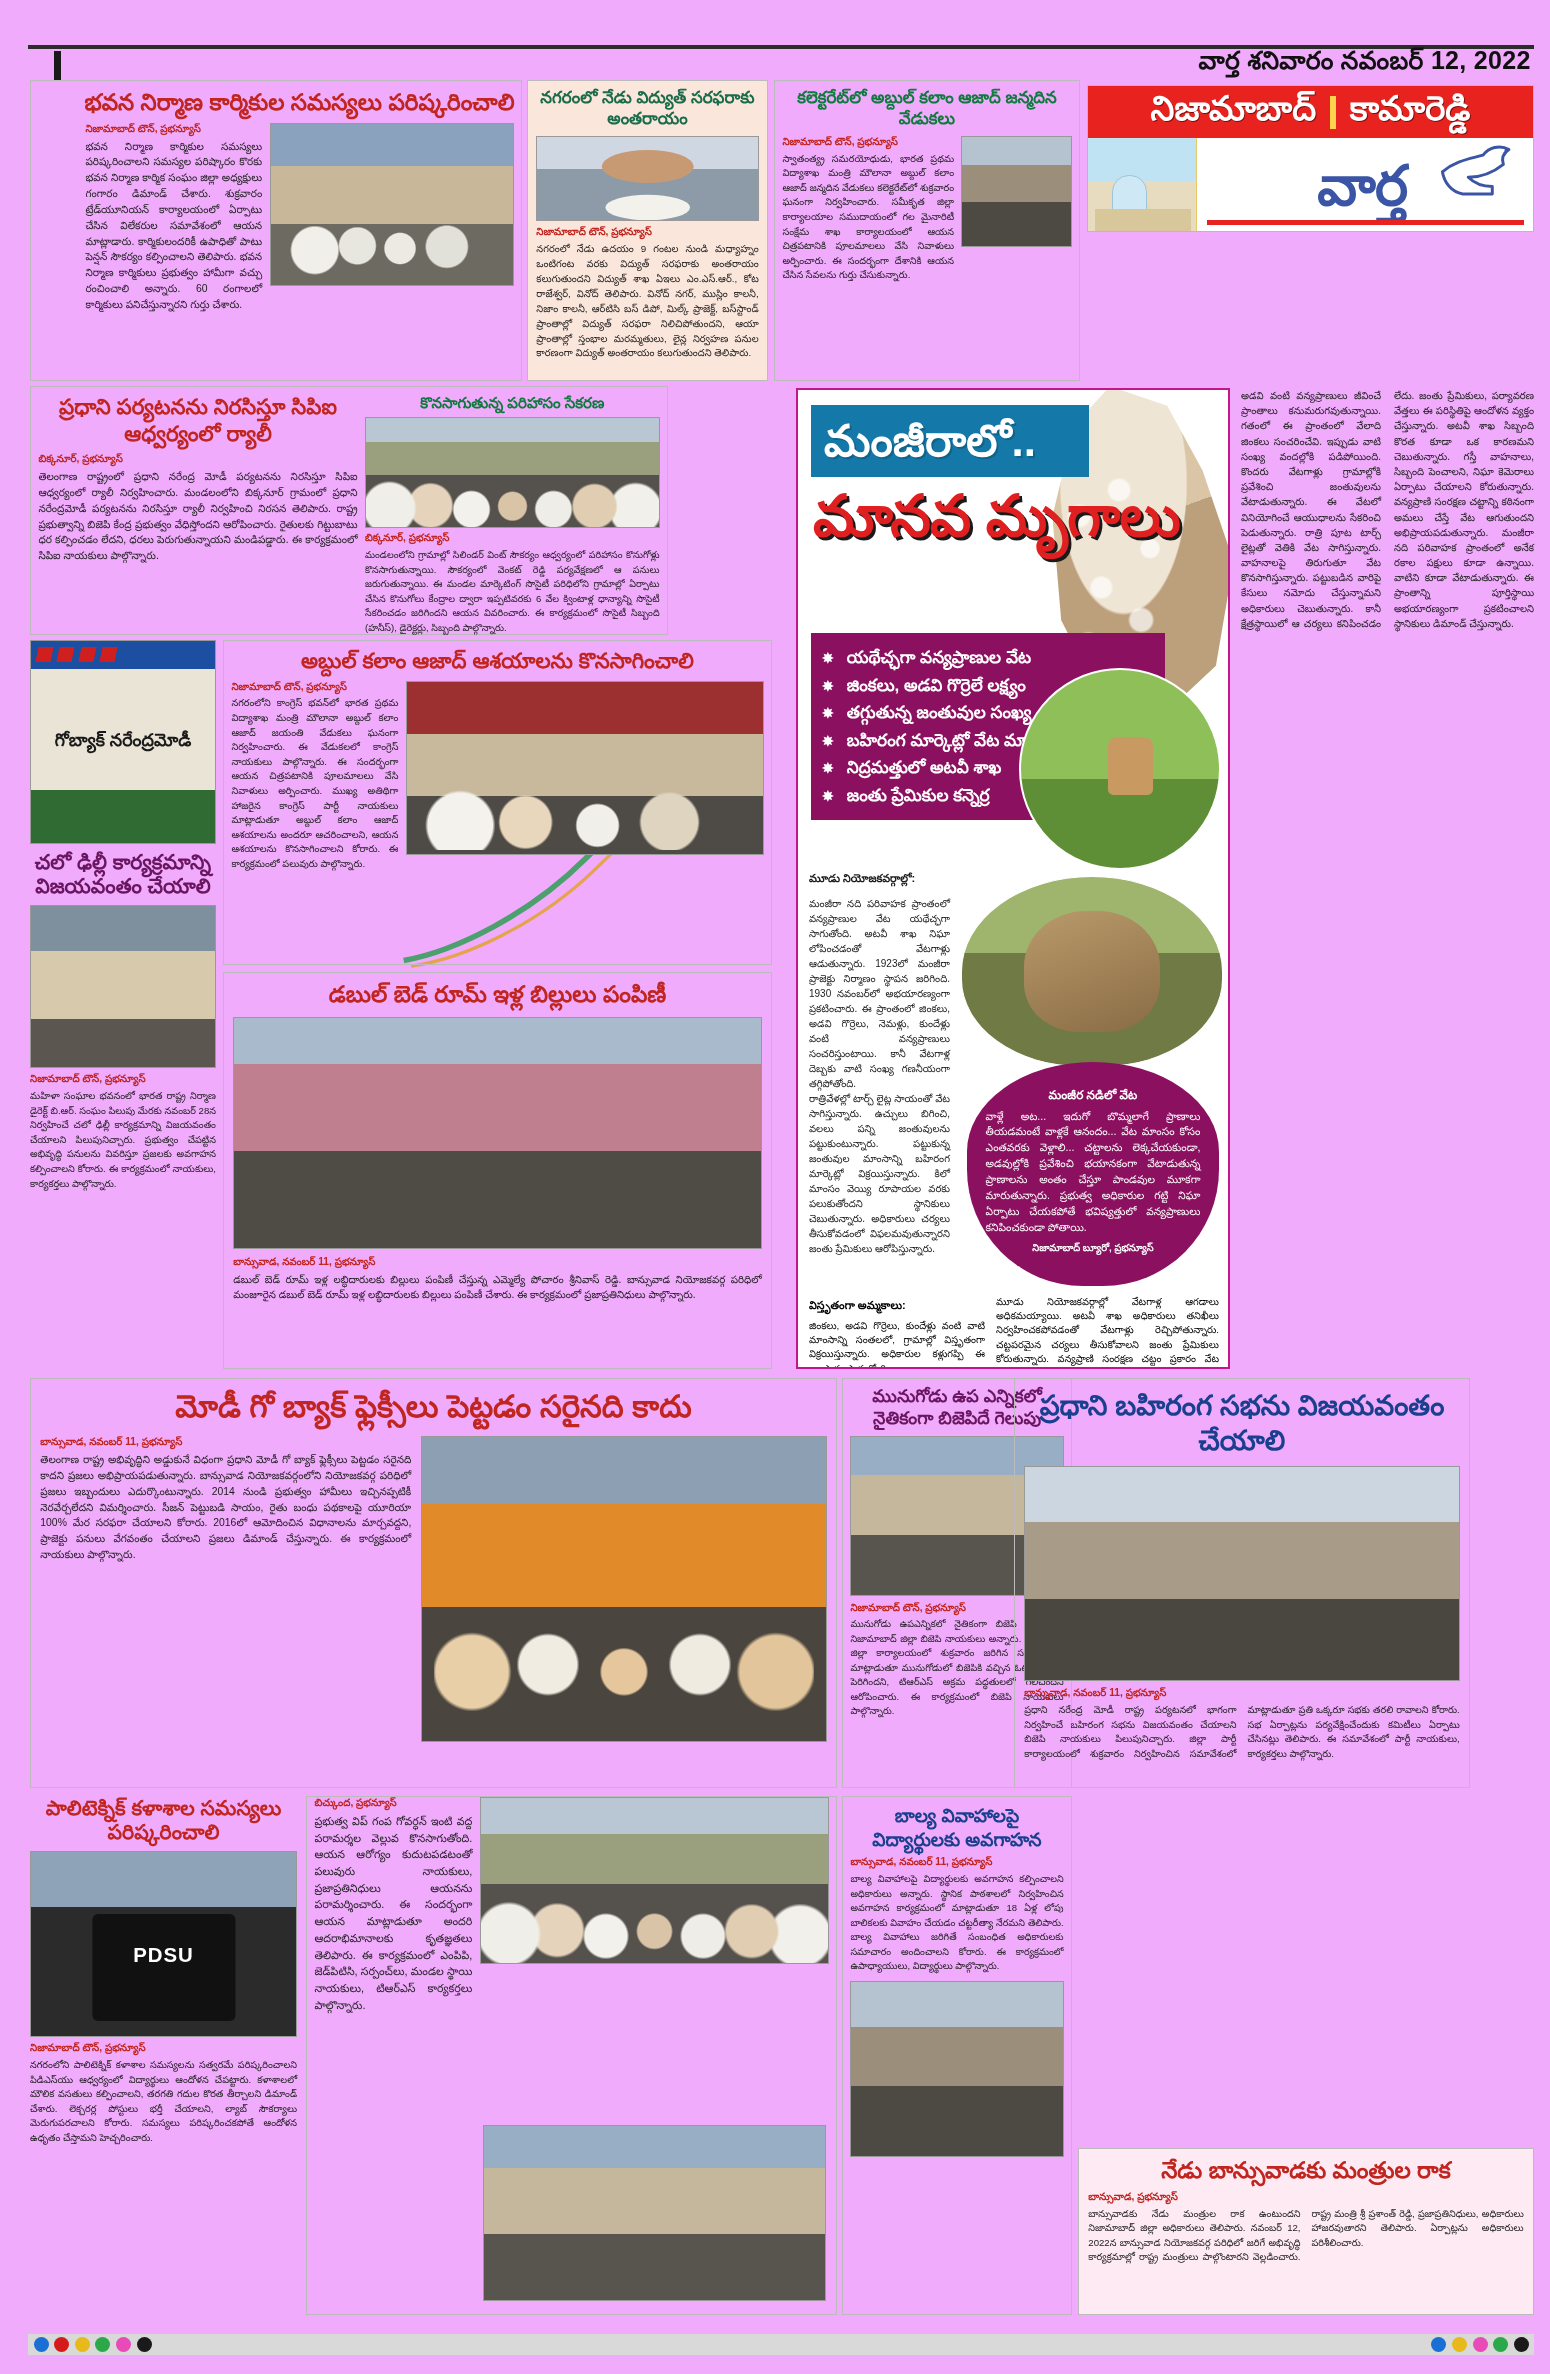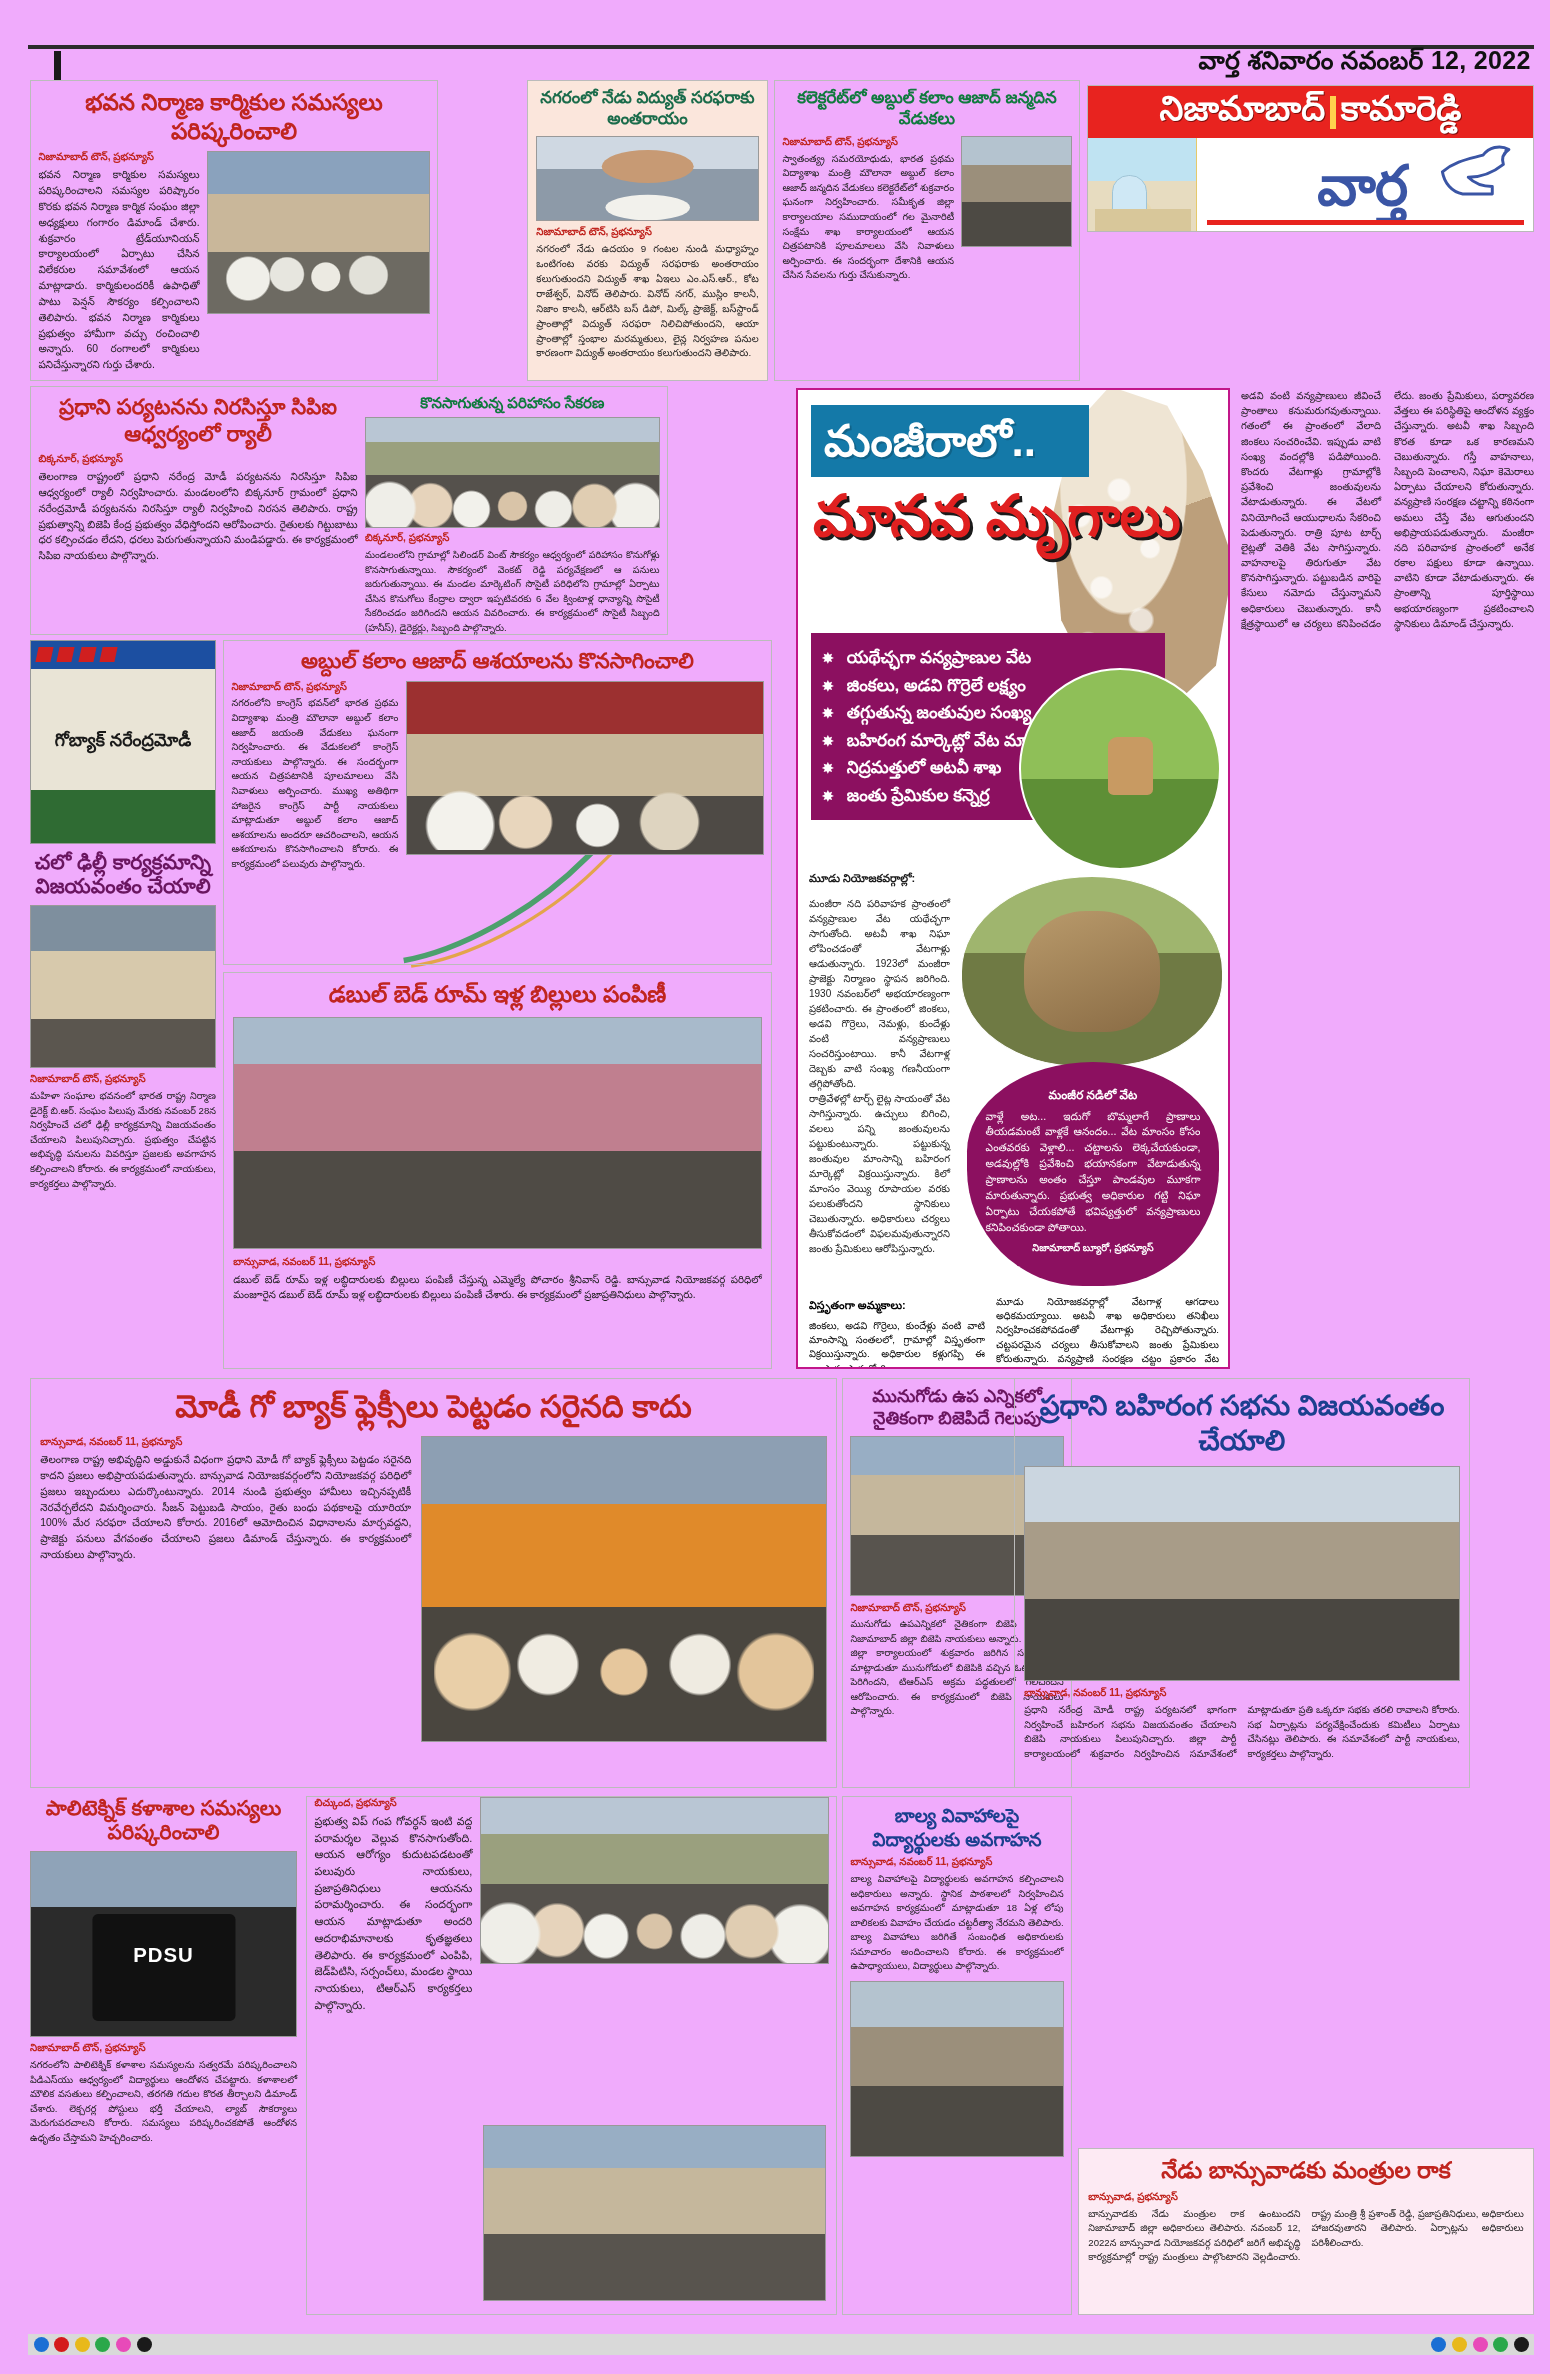--- a/index.html
+++ b/index.html
@@ -31,21 +31,21 @@
     letter-spacing: 0.3px;
   }
 
   
   .masthead {
     position: absolute; left: 1087px; top: 85px; width: 447px; height: 147px;
     border: 0.9px solid #b9b9b9; background: #fff; overflow: hidden;
   }
   .mh-red {
     height: 52px; background: #e8231f; color: #fff;
-    display: flex; align-items: center; justify-content: center; gap: 5px;
+    display: flex; align-items: center; justify-content: center; gap: 14px;
     font-size: 34px; font-weight: bold;
     text-shadow: 0.9px 0.9px 0 #7c0f0c;
   }
   .mh-sep { width: 5.6px; height: 33px; background: #ffd24d; display:inline-block; }
   .mh-body { position: relative; height: 95px; display: flex; }
   .mh-photo {
     width: 109px; height: 100%;
     background:
       radial-gradient(ellipse at 40% 100%, #e8d9b0 0 28%, transparent 29%),
       linear-gradient(#bfe3f2 0 45%, #e7dcc0 45% 100%);
@@ -347,21 +347,21 @@
           <path d="M8 34 C22 22, 38 20, 52 16 C58 8, 70 4, 80 10 C74 14, 72 20, 74 26
                    C64 34, 50 40, 36 40 C42 46, 52 50, 62 50 L62 58 L30 58
                    C18 56, 10 46, 8 34 Z" fill="#fff" stroke="#3a55a5" stroke-width="3.2" stroke-linejoin="round"></path>
           <circle cx="77" cy="11" r="1.8" fill="#3a55a5"></circle>
         </svg>
       </div>
     </div>
     <div class="mh-underline"></div>
   </div>
 
-  <div class="box" style="left:30px; top:80px; width:408px; height:301px; border:0.9px solid #bbb;">
+  <div class="box" style="left:30px; top:80px; width:492px; height:301px; border:0.9px solid #bbb;padding-left:47px;">
     <div class="hl-red" style="font-size:23px; padding:7.4px 5.6px 5.6px;">భవన నిర్మాణ కార్మికుల సమస్యలు పరిష్కరించాలి</div>
     <div style="display:flex; gap:7.4px; padding:0 7.4px 7.4px;">
       <div style="width:195px;">
         <div class="byline">నిజామాబాద్ టౌన్, ప్రభన్యూస్</div>
         <div class="body-txt">భవన నిర్మాణ కార్మికుల సమస్యలు పరిష్కరించాలని సమస్యల పరిష్కారం కొరకు భవన నిర్మాణ కార్మిక సంఘం జిల్లా అధ్యక్షులు గంగారం డిమాండ్ చేశారు. శుక్రవారం ట్రేడ్‌యూనియన్ కార్యాలయంలో ఏర్పాటు చేసిన విలేకరుల సమావేశంలో ఆయన మాట్లాడారు. కార్మికులందరికీ ఉపాధితో పాటు పెన్షన్ సౌకర్యం కల్పించాలని తెలిపారు. భవన నిర్మాణ కార్మికులు ప్రభుత్వం హామీగా వచ్చు రంచించాలి అన్నారు. 60 రంగాలలో కార్మికులు పనిచేస్తున్నారని గుర్తు చేశారు.</div>
       </div>
       <div class="photo ph-meet" style="width:269px; height:163px;"></div>
     </div>
   </div>
 

